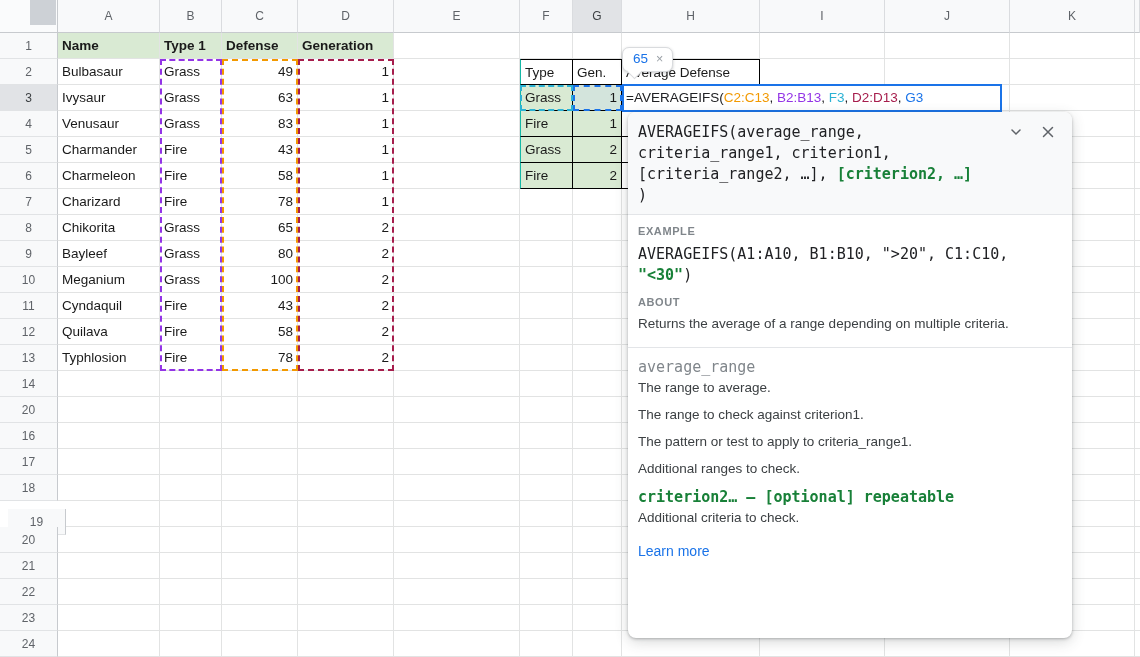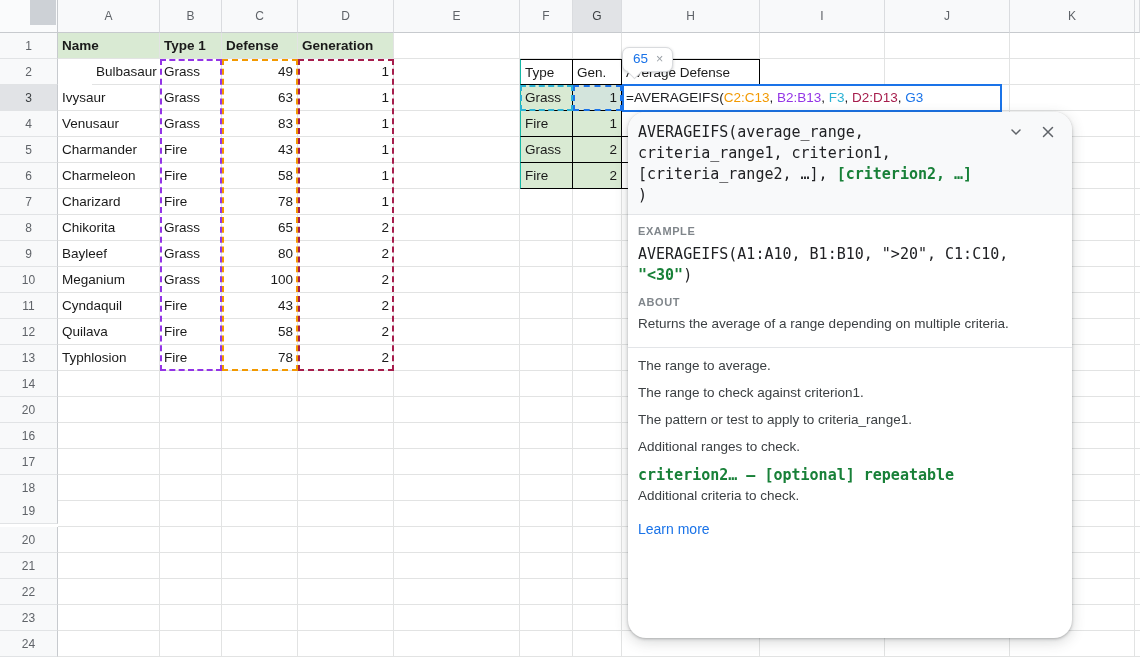--- a/index.html
+++ b/index.html
@@ -41,21 +41,21 @@
   .result-tooltip{position:absolute;left:622px;top:47px;z-index:15;background:#fff;
                   border:1px solid #D9DBDE;border-radius:7px;box-shadow:0 1px 3px rgba(60,64,67,.28);
                   padding:3px 9px 5px 10px;font-size:13.5px;display:flex;align-items:center;gap:8px;}
   .result-tooltip .val{color:#1A73E8;}
   .result-tooltip .close{color:#9AA0A6;font-size:12.5px;cursor:pointer;}
   .tooltip-tail{position:absolute;left:6px;bottom:-6px;width:10px;height:10px;background:#fff;
                 border-right:1px solid #D9DBDE;border-bottom:1px solid #D9DBDE;transform:rotate(45deg);}
 
   
   .help-popup{position:absolute;left:628px;top:112px;width:444px;height:526px;box-sizing:border-box;
-              background:#fff;border-radius:18px;z-index:20;overflow:hidden;
+              background:#fff;border-radius:8px;z-index:20;overflow:hidden;
               box-shadow:0 1px 3px rgba(60,64,67,.35),0 4px 14px rgba(60,64,67,.20);}
   .mono{font-family:"DejaVu Sans Mono","Liberation Mono",monospace;}
   .gb{color:#188038;font-weight:bold;}
   .sig{position:relative;background:#F8F9FA;border-bottom:1px solid #E3E5E8;padding:10px 74px 8px 10px;}
   .sig-text{font-size:15px;line-height:21px;color:#202124;white-space:pre-wrap;}
   .sig-icons{position:absolute;top:10px;right:14px;display:flex;gap:12px;align-items:center;}
   .icon{width:20px;height:20px;display:flex;align-items:center;justify-content:center;
         color:#5F6368;cursor:pointer;}
   .pp-body{padding:8px 14px 12px 10px;}
   .pp-label{font-size:11px;line-height:17px;font-weight:bold;letter-spacing:.6px;color:#80868B;margin:0 0 4px;}
@@ -99,39 +99,39 @@
       <div class="rowhdr" style="top: 241px; height: 26px;">9</div>
       <div class="rowhdr" style="top: 267px; height: 26px;">10</div>
       <div class="rowhdr" style="top: 293px; height: 26px;">11</div>
       <div class="rowhdr" style="top: 319px; height: 26px;">12</div>
       <div class="rowhdr" style="top: 345px; height: 26px;">13</div>
       <div class="rowhdr" style="top: 371px; height: 26px;">14</div>
       <div class="rowhdr" style="top: 397px; height: 26px;">20</div>
       <div class="rowhdr" style="top: 423px; height: 26px;">16</div>
       <div class="rowhdr" style="top: 449px; height: 26px;">17</div>
       <div class="rowhdr" style="top: 475px; height: 26px;">18</div>
-      <div class="rowhdr" style="top: 498px; height: 26px;">19</div>
+      <div class="rowhdr" style="top: 509px; height: 26px; margin-left: 8px;">19</div>
       <div class="rowhdr" style="top: 527px; height: 26px;">20</div>
       <div class="rowhdr" style="top: 553px; height: 26px;">21</div>
       <div class="rowhdr" style="top: 579px; height: 26px;">22</div>
       <div class="rowhdr" style="top: 605px; height: 26px;">23</div>
       <div class="rowhdr" style="top: 631px; height: 26px;">24</div>
       <div class="cell b" style="left: 58px; top: 33px; width: 102px; height: 26px; background: rgb(217, 234, 211);">Name</div>
       <div class="cell b" style="left: 160px; top: 33px; width: 62px; height: 26px; background: rgb(217, 234, 211);">Type 1</div>
       <div class="cell b" style="left: 222px; top: 33px; width: 76px; height: 26px; background: rgb(217, 234, 211);">Defense</div>
       <div class="cell b" style="left: 298px; top: 33px; width: 96px; height: 26px; background: rgb(217, 234, 211);">Generation</div>
       <div class="cell" style="left: 394px; top: 33px; width: 126px; height: 26px;"></div>
       <div class="cell" style="left: 520px; top: 33px; width: 53px; height: 26px;"></div>
       <div class="cell" style="left: 573px; top: 33px; width: 49px; height: 26px;"></div>
       <div class="cell" style="left: 622px; top: 33px; width: 138px; height: 26px;"></div>
       <div class="cell" style="left: 760px; top: 33px; width: 125px; height: 26px;"></div>
       <div class="cell" style="left: 885px; top: 33px; width: 125px; height: 26px;"></div>
       <div class="cell" style="left: 1010px; top: 33px; width: 125px; height: 26px;"></div>
       <div class="cell" style="left: 1135px; top: 33px; width: 5px; height: 26px; border-right: none;"></div>
-      <div class="cell" style="left: 58px; top: 59px; width: 102px; height: 26px; margin-left: 34px;">Bulbasaur</div>
+      <div class="cell" style="left: 58px; top: 59px; width: 102px; height: 26px;">Bulbasaur</div>
       <div class="cell" style="left: 160px; top: 59px; width: 62px; height: 26px;">Grass</div>
       <div class="cell ar" style="left: 222px; top: 59px; width: 76px; height: 26px;">49</div>
       <div class="cell ar" style="left: 298px; top: 59px; width: 96px; height: 26px;">1</div>
       <div class="cell" style="left: 394px; top: 59px; width: 126px; height: 26px;"></div>
       <div class="cell box boxl boxt" style="left: 520px; top: 59px; width: 53px; height: 26px;">Type</div>
       <div class="cell box boxt" style="left: 573px; top: 59px; width: 49px; height: 26px;">Gen.</div>
       <div class="cell box boxt" style="left: 622px; top: 59px; width: 138px; height: 26px;">Average Defense</div>
       <div class="cell" style="left: 760px; top: 59px; width: 125px; height: 26px;"></div>
       <div class="cell" style="left: 885px; top: 59px; width: 125px; height: 26px;"></div>
       <div class="cell" style="left: 1010px; top: 59px; width: 125px; height: 26px;"></div>
@@ -436,20 +436,21 @@
     </div>
     <div class="pp-body">
       <div class="pp-label">EXAMPLE</div>
       <div class="pp-example mono"><span>AVERAGEIFS(A1:A10, B1:B10, "&gt;20", C1:C10,
 </span><span class="gb">"&lt;30"</span><span>)</span></div>
       <div class="pp-label">ABOUT</div>
       <div class="pp-about">Returns the average of a range depending on multiple criteria.</div>
       <div class="pp-divider"></div>
       <div id="param-list">
           <div class="param">
+            <div class="param-name mono">average_range</div>
             <div class="param-desc">The range to average.</div>
           </div>
           <div class="param">
             <div class="param-desc">The range to check against criterion1.</div>
           </div>
           <div class="param">
             <div class="param-desc">The pattern or test to apply to criteria_range1.</div>
           </div>
           <div class="param">
             <div class="param-desc">Additional ranges to check.</div>

